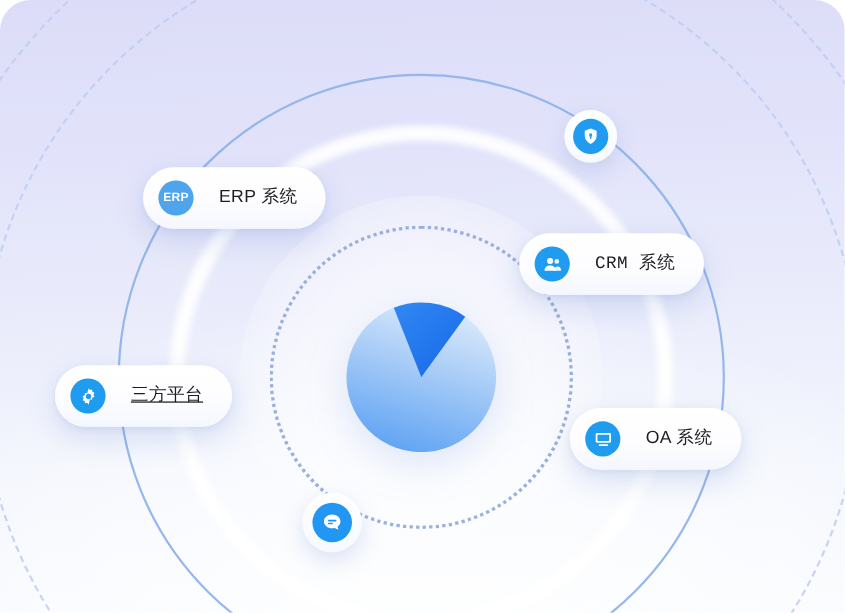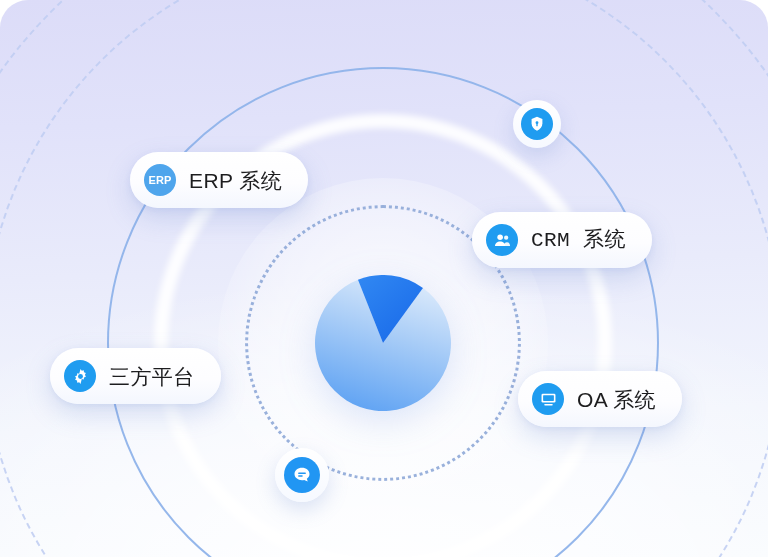--- a/index.html
+++ b/index.html
@@ -92,30 +92,30 @@
     margin-left: -70px; margin-top: -70px;
     filter: drop-shadow(0 10px 18px rgba(90,130,220,0.20));
   }
   #pie-wrap svg { display: block; width: 140px; height: 140px; overflow: visible; }
 
   
   .pill {
     position: absolute;
     display: flex;
     align-items: center;
-    gap: 13px;
+    gap: 23px;
     height: 56px;
     padding: 0 26px 0 14px;
     border-radius: 28px;
     background: linear-gradient(180deg, #ffffff 0%, #fdfdff 55%, #f4f7fe 100%);
     box-shadow: 0 10px 26px rgba(100,130,205,0.22), 0 2px 6px rgba(100,130,205,0.10);
     white-space: nowrap;
   }
   .pill-label {
-    font-size: 21px;
+    font-size: 16px;
     color: #1d1d1f;
     letter-spacing: 0.4px;
     line-height: 1;
   }
   .pill-icon {
     width: 32px; height: 32px;
     border-radius: 50%;
     display: flex;
     align-items: center;
     justify-content: center;
@@ -126,21 +126,21 @@
   .erp-text {
     font-size: 11px;
     font-weight: bold;
     letter-spacing: 0.2px;
     color: #ffffff;
     line-height: 1;
   }
 
   #pill-erp   { left: 130px; top: 152px; }
   #pill-crm   { left: 472px; top: 212px; font-family: Liberation Mono, monospace; }
-  #pill-third { left: 50px;  top: 348px; }
+  #pill-third { left: 50px;  top: 332px; text-decoration: underline; }
   #pill-oa    { left: 518px; top: 371px; }
 
   
   .node {
     position: absolute;
     width: 50px; height: 50px;
     border-radius: 50%;
     background: linear-gradient(180deg,#ffffff 0%, #f6f9ff 100%);
     box-shadow: 0 8px 20px rgba(100,130,205,0.22);
     display: flex;

